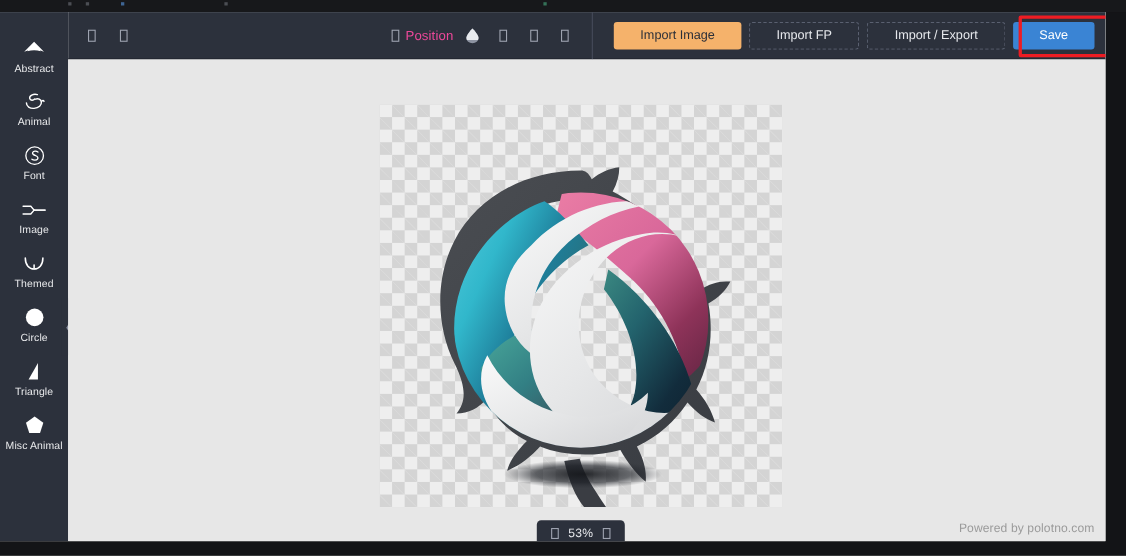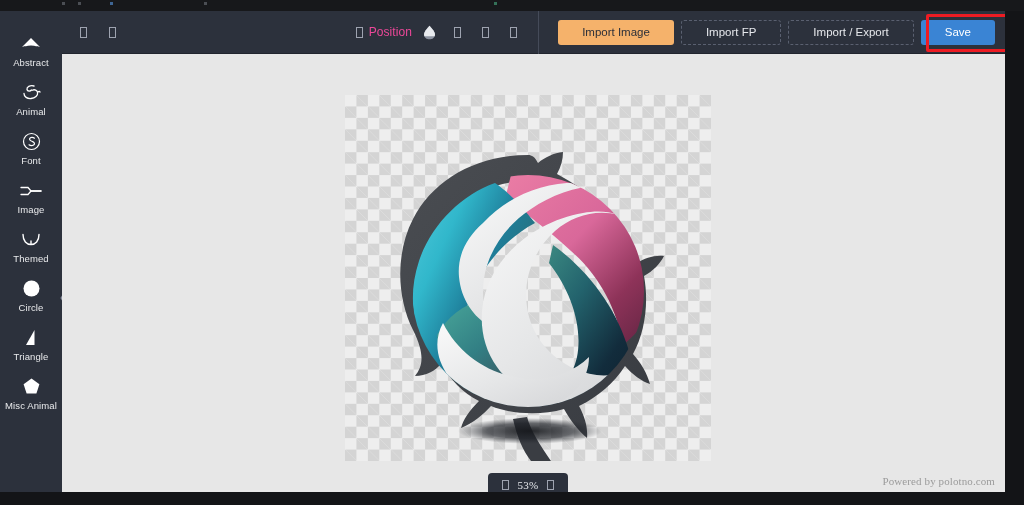--- a/index.html
+++ b/index.html
@@ -129,21 +129,20 @@
     border: 3px solid #ee1c23;
     border-radius: 2px;
     pointer-events: none;
   }
 
   
   .workspace {
     position: absolute; left: 0; top: 43px;
     width: 943px; height: 438px;
     background: #e7e7e7;
-    font-family: Liberation Serif, serif;
   }
 
   
   .canvas-wrap {
     position: absolute; left: 283px; top: 41px;
     width: 366px; height: 366px;
   }
   .checker {
     position: absolute; inset: 0;
     background-color: #eeeeee;

